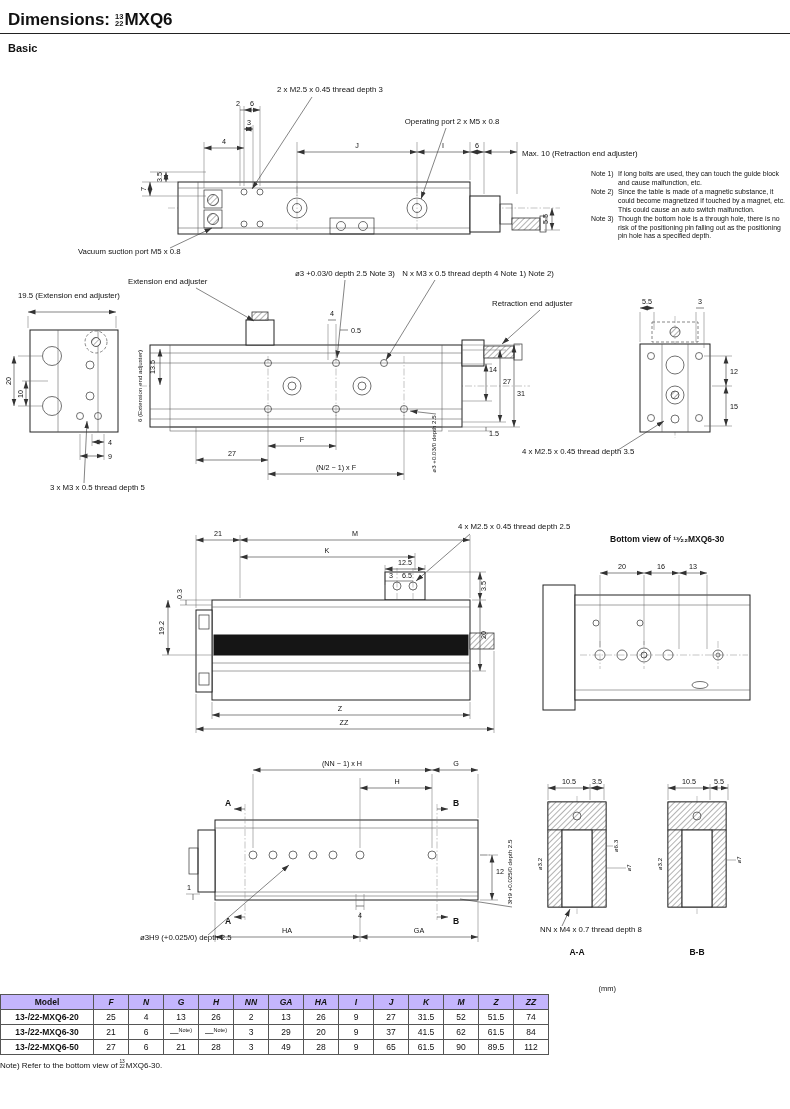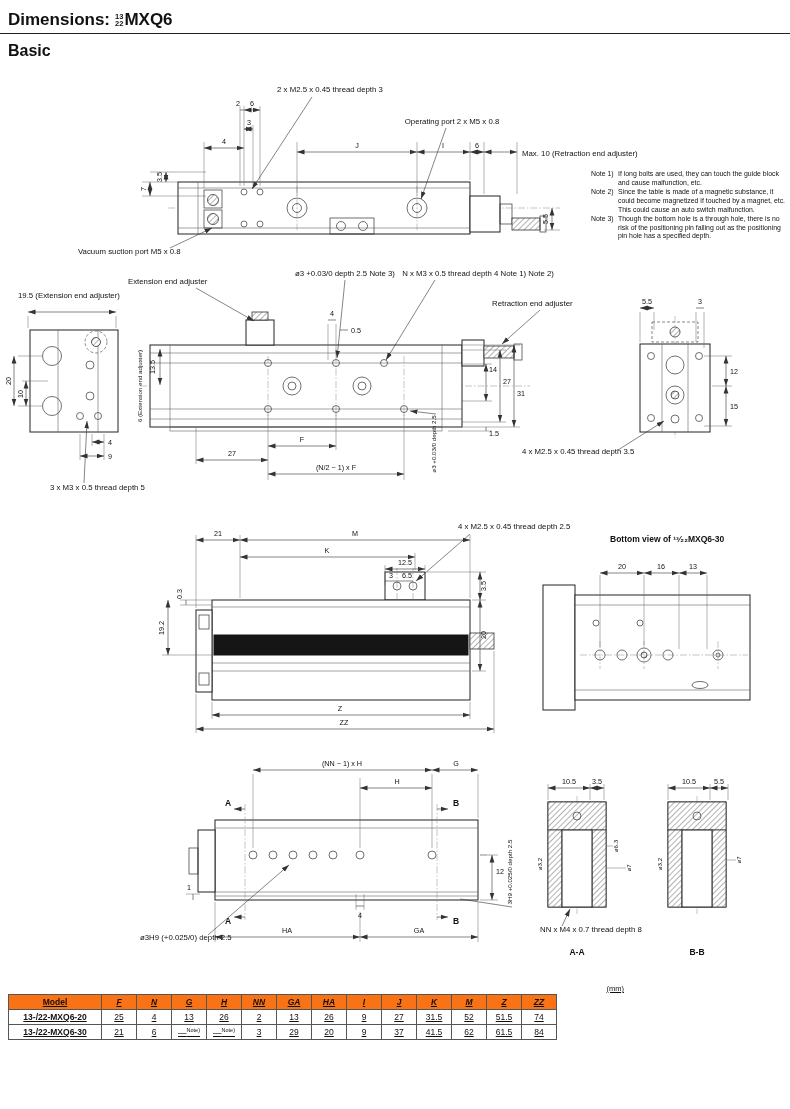--- a/index.html
+++ b/index.html
@@ -1,20 +1,20 @@
 <!DOCTYPE html>
 <html><head>
 <meta charset="utf-8">
 <style>
   html,body{margin:0;padding:0;background:#fff;}
   #page{position:relative;width:790px;height:1109px;background:#fff;overflow:hidden;
         font-family:"Liberation Sans",sans-serif;color:#111;}
   h1{font-size:17px;font-weight:bold;display:flex;align-items:center;margin:0;padding:10px 2px 0 8px;}
   .rule{height:0;border-top:1.5px solid #222;margin-top:3px;}
-  .subtitle{font-size:16px;font-weight:bold;padding:8px 0 0 8px;}
+  .subtitle{font-size:11px;font-weight:bold;padding:8px 0 0 8px;}
   .frac{display:inline-flex;flex-direction:column;align-items:center;line-height:1;text-align:center;}
   .frac span{display:block;}
   h1 .frac{font-size:7.5px;font-weight:bold;margin:0 1px 0 5px;}
   .footnote .frac{font-size:4.8px;margin:0 1px 0 2px;}
   .notes{position:absolute;left:591px;top:170px;width:197px;}
   .note{display:flex;font-size:6.9px;line-height:1.25;color:#111;margin-bottom:1px;}
   .note .nl{flex:0 0 27px;}
   .note .nt{flex:1;}
   svg{position:absolute;left:0;}
   svg text{font-family:"Liberation Sans",sans-serif;font-size:7.2px;fill:#111;}
@@ -26,25 +26,25 @@
   .out{fill:#fff;stroke:#222;stroke-width:1;}
   .out2{fill:none;stroke:#333;stroke-width:0.7;}
   .thin{stroke:#555;stroke-width:0.55;fill:none;}
   .cl{stroke:#888;stroke-width:0.5;stroke-dasharray:7 2 1.5 2;fill:none;}
   .dashc{fill:none;stroke:#555;stroke-width:0.7;stroke-dasharray:3 2;}
   .dim{stroke:#333;stroke-width:0.6;fill:none;}
   .wit{stroke:#666;stroke-width:0.5;}
   .lead{stroke:#333;stroke-width:0.6;fill:none;}
   .hatchf{fill:url(#hp);stroke:#333;stroke-width:0.8;}
   .blackf{fill:#151515;stroke:#151515;}
-  .table-wrap{position:absolute;left:8px;top:984px;width:616px;text-decoration:underline;}
+  .table-wrap{position:absolute;left:0;top:984px;width:616px;}
   .mm{font-size:7.5px;text-align:right;margin-bottom:1px;}
   table{border-collapse:collapse;width:549px;table-layout:fixed;}
   th,td{border:1px solid #555;font-size:8.5px;padding:1px 0;text-align:center;height:12px;overflow:hidden;}
-  th{background:#f97316;}
+  th{background:#c4b5fd;}
   th.ital{font-style:italic;}
   th.model-col{width:92px;}
   td.model{font-weight:bold;}
   .notesup{font-size:5.5px;vertical-align:super;}
   .footnote{font-size:8px;margin-top:5px;display:flex;align-items:flex-end;}
   .footnote span{white-space:pre;}
 </style>
 </head>
 <body>
 
@@ -568,17 +568,38 @@
           <td>3</td>
           <td>29</td>
           <td>20</td>
           <td>9</td>
           <td>37</td>
           <td>41.5</td>
           <td>62</td>
           <td>61.5</td>
           <td>84</td>
         </tr>
+        <tr>
+          <td class="model">13-/22-MXQ6-50</td>
+          <td>27</td>
+          <td>6</td>
+          <td>21</td>
+          <td>28</td>
+          <td>3</td>
+          <td>49</td>
+          <td>28</td>
+          <td>9</td>
+          <td>65</td>
+          <td>61.5</td>
+          <td>90</td>
+          <td>89.5</td>
+          <td>112</td>
+        </tr>
       </tbody>
     </table>
+    <div class="footnote">
+      <span>Note) Refer to the bottom view of</span>
+      <span class="frac"><span>13</span><span>22</span></span>
+        <span>MXQ6-30.</span>
+    </div>
   </div>
 
 </div>
 
 </body></html>

